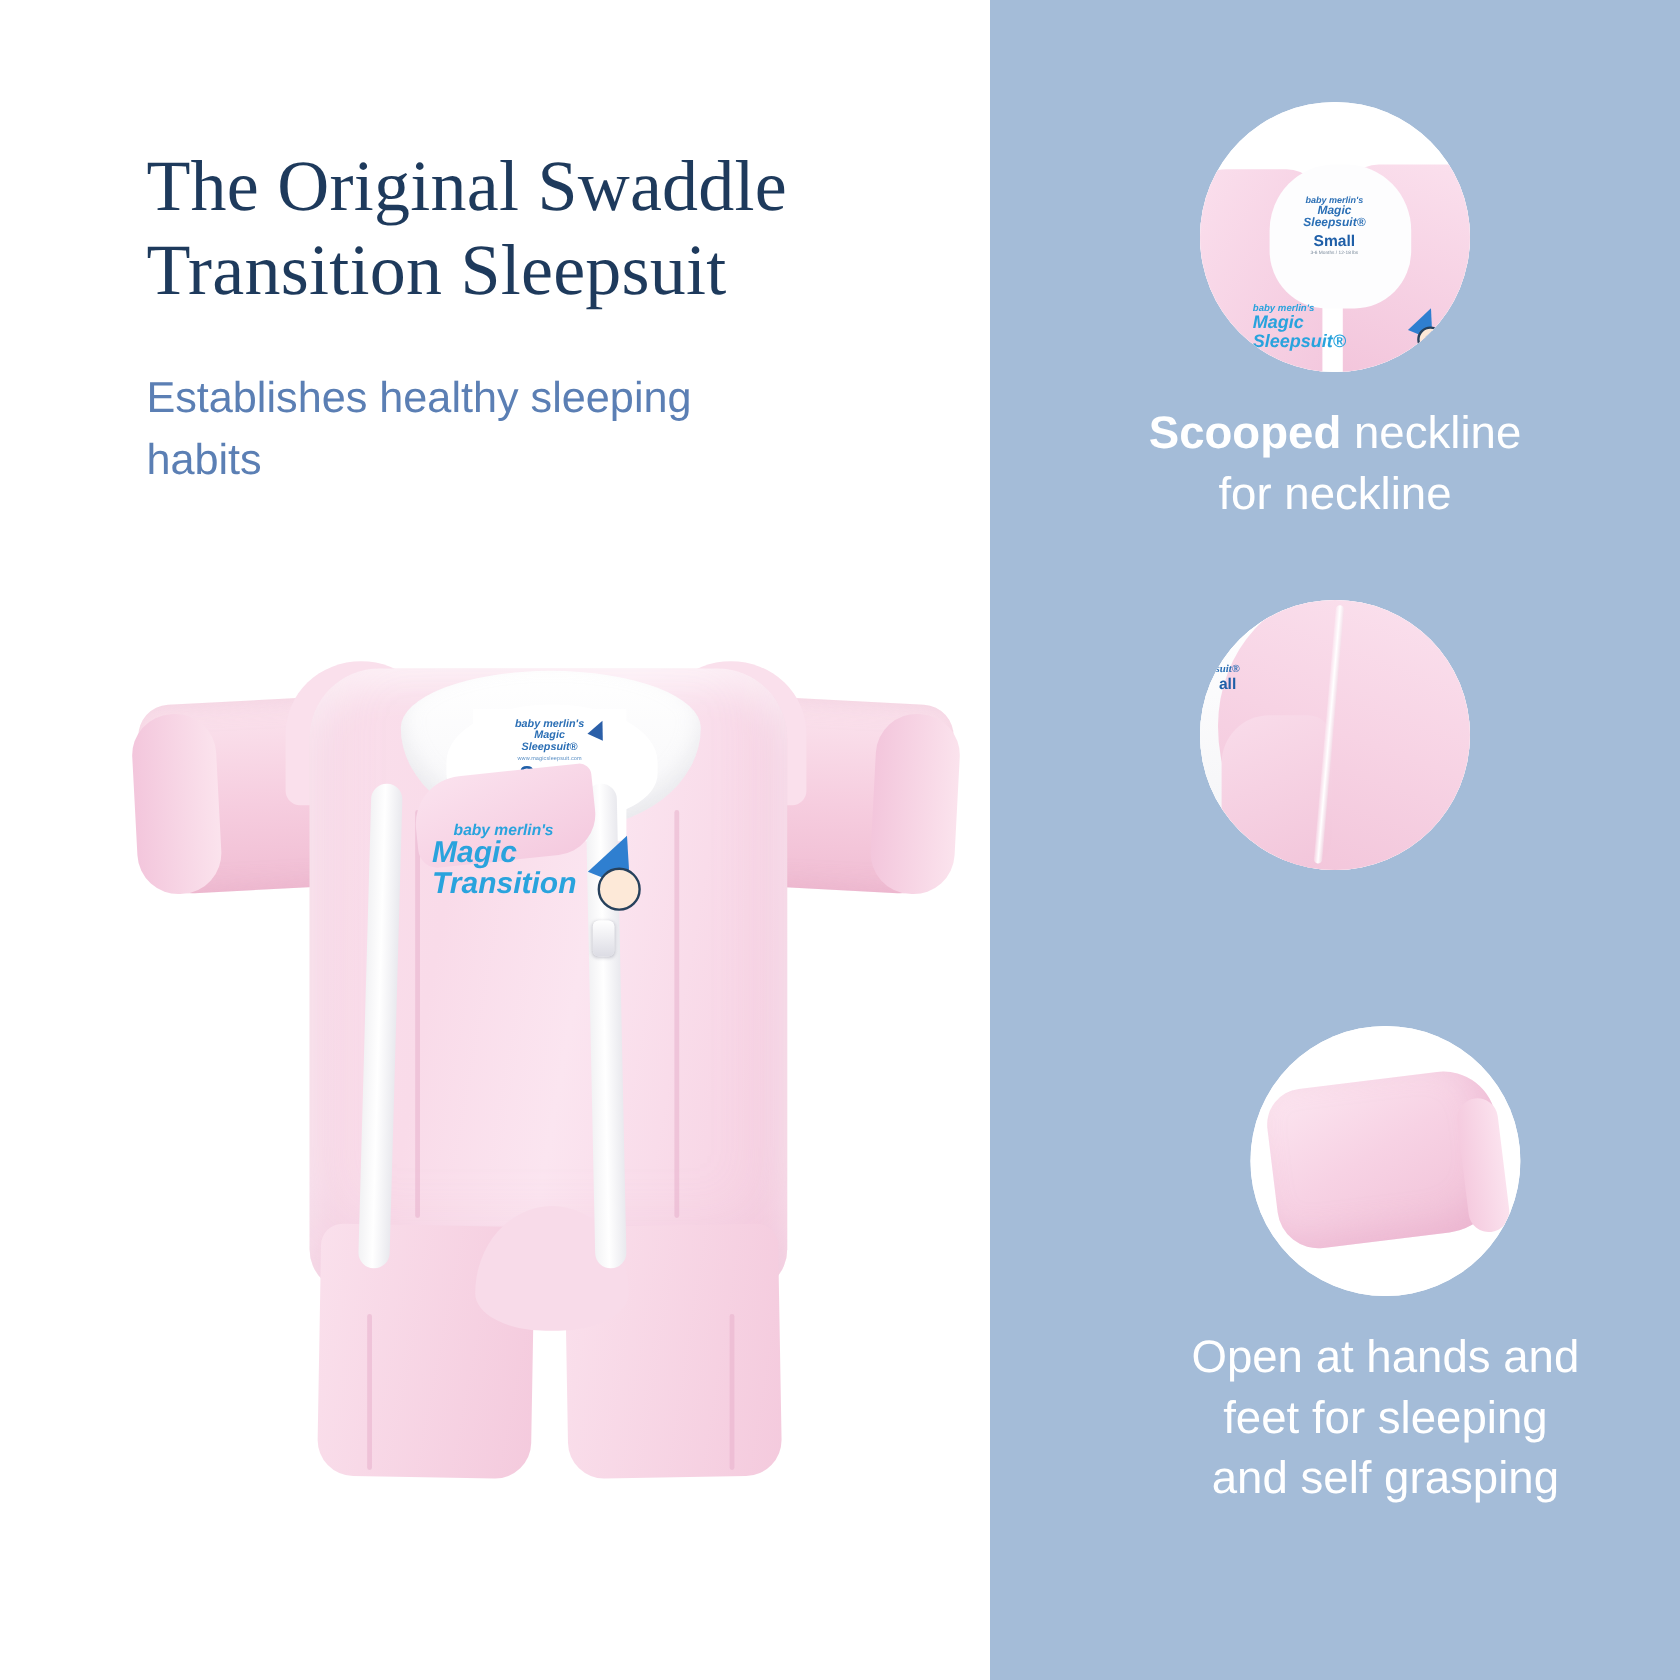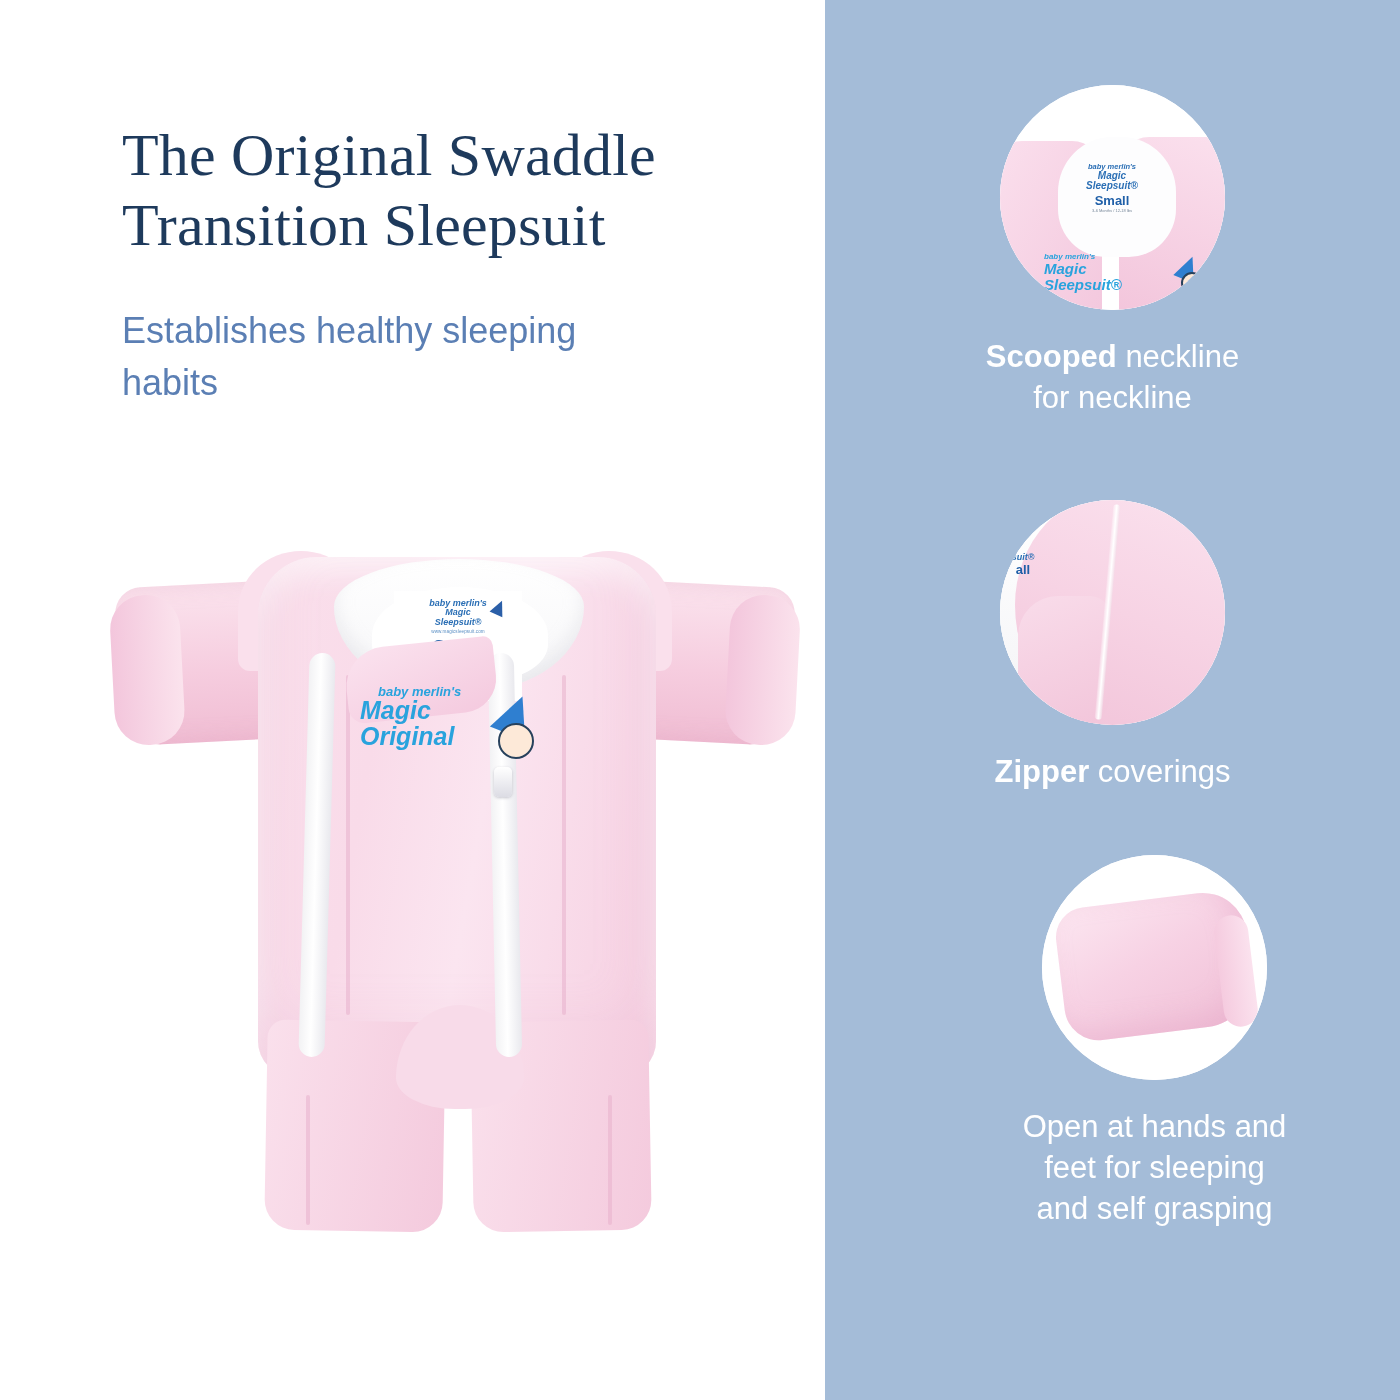--- a/index.html
+++ b/index.html
@@ -163,21 +163,21 @@
   .circle-wrap {
     position:relative;
     width:225px; height:225px;
     margin:0 auto;
     border-radius:50%;
     overflow:hidden;
     background:#ffffff;
   }
   .caption {
     color:#ffffff;
-    font-size:31px;
+    font-size:38px;
     line-height:1.33;
     margin-top:26px;
     padding:0 46px;
     font-weight:400;
   }
   .caption b { font-weight:700; }
 
   
   .i1-bg { position:absolute; inset:0; background:#ffffff; }
   .i1-pinkL { position:absolute; left:-18px; top:56px; width:120px; height:190px;
@@ -202,21 +202,21 @@
 
   
   .i2-pink { position:absolute; right:-20px; top:-10px; width:230px; height:250px;
     background:linear-gradient(200deg,#fbe3ef 0%, #f7d3e4 50%, #f1c2d8 100%);
     border-radius:46% 50% 46% 54%; }
   .i2-white { position:absolute; left:-6px; top:6px; width:112px; height:215px;
     background:linear-gradient(180deg,#ffffff,#f3f3f6); border-radius:24px 40px 40px 24px; }
   .i2-pinkL { position:absolute; left:18px; top:96px; width:92px; height:130px;
     background:linear-gradient(160deg,#f9dcea,#f2c5da); border-radius:40px 20px 30px 30px; }
   .i2-lbl { position:absolute; left:-12px; top:52px; width:70px; }
-  .i2-t1 { font-size:9px; color:#2b6fb5; font-style:italic; font-weight:700; }
+  .i2-t1 { font-size:9px; color:#2b6fb5; font-style:italic; font-weight:700;font-family:Liberation Serif, serif; }
   .i2-t2 { font-size:13px; color:#1f5fa8; font-weight:700; }
   .i2-seam { position:absolute; left:104px; top:4px; width:7px; height:216px;
     background:linear-gradient(90deg,rgba(255,255,255,.2),#ffffff,rgba(240,225,233,.5));
     transform:rotate(5deg); border-radius:4px; }
 
   
   .i3-cuff { position:absolute; left:18px; top:44px; width:190px; height:134px;
     background:linear-gradient(155deg,#fce7f1 0%, #f7d2e4 45%, #f0bfd6 100%);
     border-radius:30px 44px 50px 34px; transform:rotate(-7deg);
     box-shadow: inset -12px -10px 26px rgba(226,160,195,.35); }
@@ -275,21 +275,21 @@
         </div>
 
         <div class="placket a"></div>
         <div class="placket b"></div>
         <div class="zip-pull"></div>
         <div class="flap"></div>
 
         <div style="position:absolute; left:250px; top:150px; width:180px;">
           <div style="font-size:13px;color:#29a3dd;font-style:italic;font-weight:700;line-height:1;padding-left:18px;">baby merlin's</div>
           <div style="font-size:25px;color:#29a3dd;font-style:italic;font-weight:700;line-height:1.02;">Magic</div>
-          <div style="font-size:25px;color:#29a3dd;font-style:italic;font-weight:700;line-height:1.02;">Original</div>
+          <div style="font-size:25px;color:#29a3dd;font-style:italic;font-weight:700;line-height:1.02;">Transition</div>
           <div style="position:absolute;right:6px;top:10px;width:0;height:0;
                       border-left:19px solid transparent;border-right:19px solid transparent;
                       border-bottom:40px solid #2f7fd0;transform:rotate(22deg);"></div>
           <div style="position:absolute;right:6px;top:38px;width:36px;height:36px;
                       border:2.5px solid #27415c;border-radius:50%;background:#fde9d8;"></div>
         </div>
 
       </div>
     </div>
   </div>
@@ -328,23 +328,20 @@
         <div class="i1-bg"></div>
         <div class="i2-white"></div>
         <div class="i2-pink"></div>
         <div class="i2-pinkL"></div>
         <div class="i2-seam"></div>
         <div class="i2-lbl">
           <div class="i2-t1">suit®</div>
           <div class="i2-t2">all</div>
         </div>
       </div>
-      <div class="caption">
-        <b>Zipper</b><span> coverings</span>
-      </div>
     </div>
 
     <div class="feature" style="top:855px;margin-left:42px;">
       <div class="circle-wrap">
         <div class="i1-bg"></div>
         <div class="i3-cuff"></div>
         <div class="i3-edge"></div>
       </div>
       <div class="caption">
         <span>Open at hands and</span><br>

